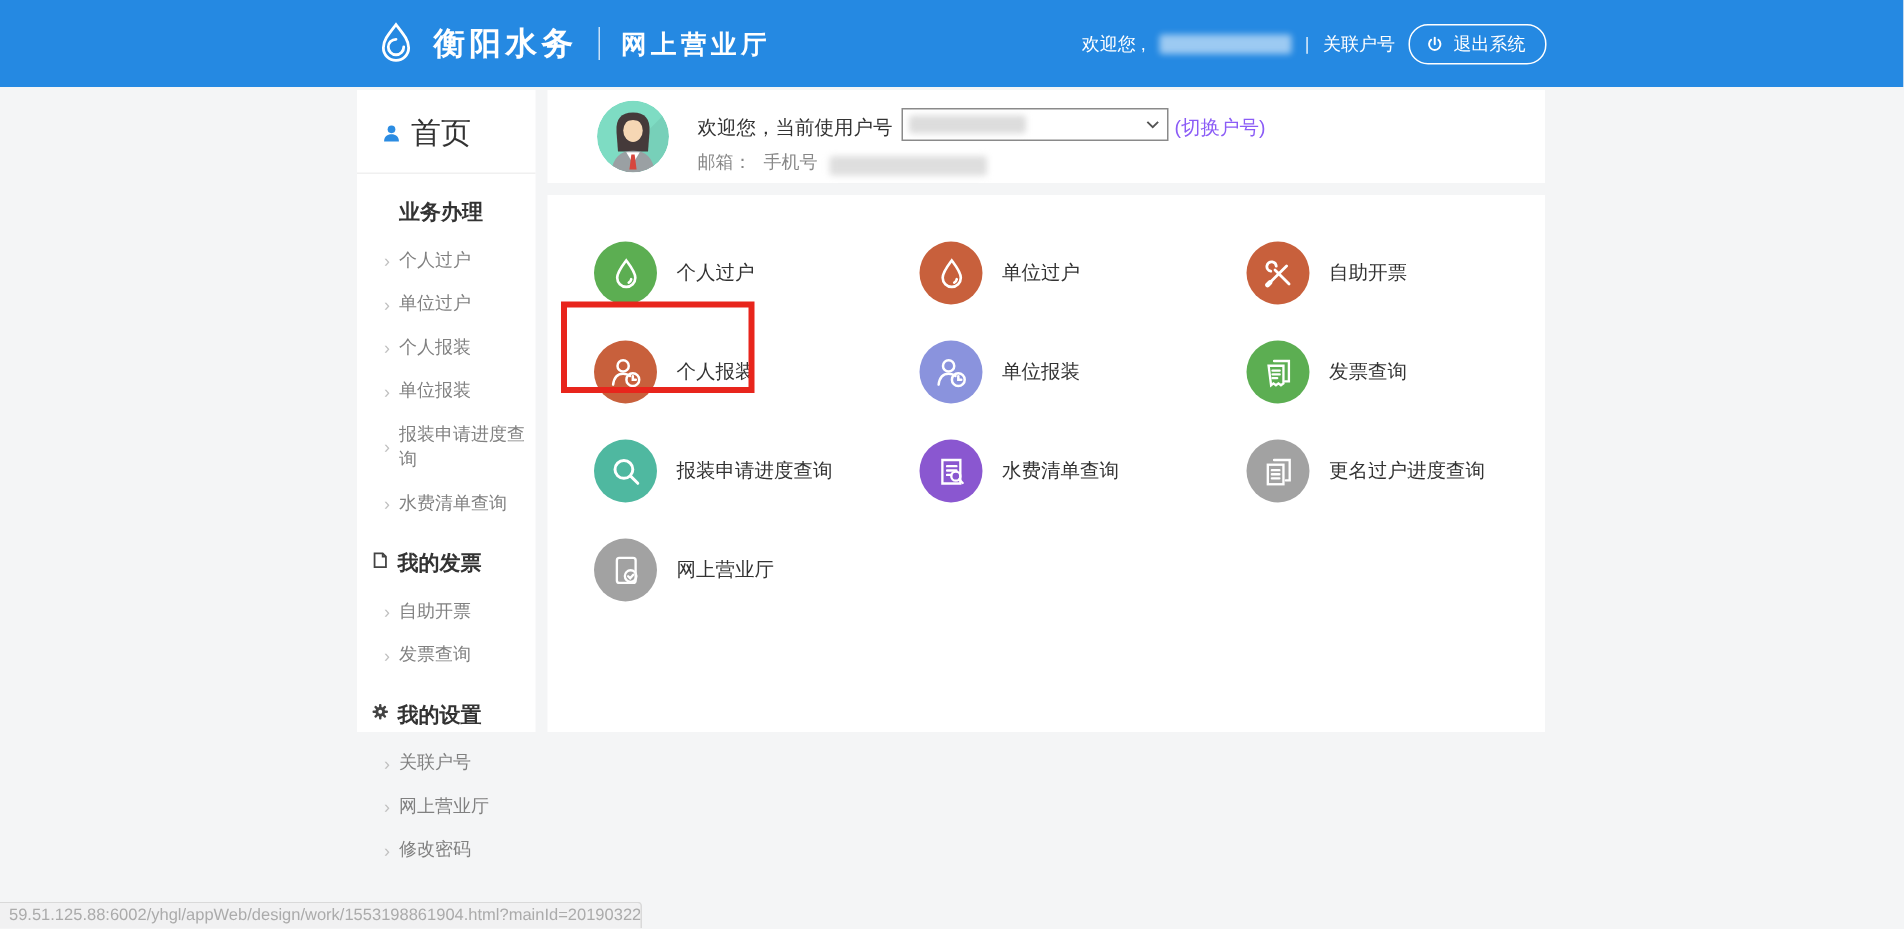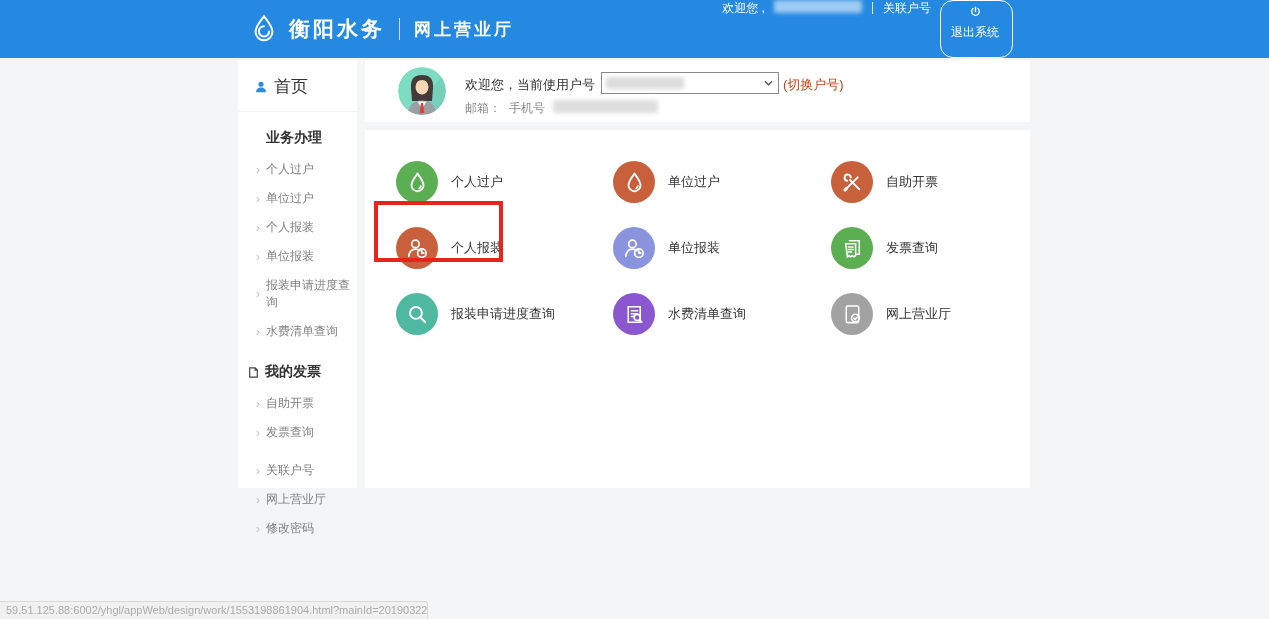--- a/index.html
+++ b/index.html
@@ -10,42 +10,42 @@
     font-family:"Liberation Sans","DejaVu Sans",sans-serif;
     color:#333;
   }
   
   .header { position:absolute; left:0; top:0; width:1269px; height:58px; background:#2589e2; }
   .brand-wrap { position:absolute; left:249px; top:0; height:58px; display:flex; align-items:center; color:#fff; }
   .brand-logo { display:flex; margin-right:10px; }
   .brand-name { font-size:21px; font-weight:bold; letter-spacing:3px; }
   .brand-divider { width:1px; height:22px; background:rgba(255,255,255,.75); margin:0 14px; }
   .portal-name { font-size:17px; font-weight:bold; letter-spacing:3px; }
-  .header-right { position:absolute; right:256px; top:0; height:58px; display:flex; gap:9px; color:#fff; font-size:12px; }
+  .header-right { position:absolute; right:238px; top:0; height:58px; display:flex; align-items:center; gap:9px; color:#fff; font-size:12px; }
   .blur-chip { height:13px; border-radius:2px; background:rgba(255,255,255,.55); filter:blur(2px); }
   .hdr-blur { width:88px; }
   .hdr-sep { opacity:.85; }
   .link-white { color:#fff; cursor:pointer; }
-  .logout-btn { display:flex; align-items:center; gap:6px; border:1px solid #fff; border-radius:13px; padding:4px 13px 4px 10px; font-size:12px; color:#fff; cursor:pointer; background:transparent;flex-direction:column; }
+  .logout-btn { display:flex; align-items:center; gap:6px; border:1px solid #fff; border-radius:13px; padding:4px 13px 4px 10px; font-size:12px; color:#fff; cursor:pointer; background:transparent; }
   
   .sidebar { position:absolute; left:238px; top:60px; width:119px; height:428px; background:#fff; }
-  .side-home { display:flex; align-items:center; gap:6px; padding:15px 0 13px 16px; font-size:17px; color:#333; border-bottom:1px solid #f0f0f0; cursor:pointer; }
+  .side-home { display:flex; align-items:center; gap:6px; padding:15px 0 13px 16px; font-size:20px; color:#333; border-bottom:1px solid #f0f0f0; cursor:pointer; }
   .side-sec { margin-top:9px; }
-  .sec-title { display:flex; align-items:center; gap:5px; font-size:14px; font-weight:bold; color:#333; padding:8px 0 8px 9px; }
+  .sec-title { display:flex; gap:5px; font-size:14px; font-weight:bold; color:#333; padding:8px 0 8px 9px; }
   .sec-title.no-icon { padding-left:28px; }
   .side-link { display:flex; align-items:center; gap:6px; font-size:12px; color:#808080; padding:6px 0 6px 18px; cursor:pointer; }
   .chev { color:#c0c0c0; font-size:12px; line-height:1; }
   
   .user-panel { position:absolute; left:365px; top:60px; width:665px; height:62px; background:#fff; }
   .avatar { position:absolute; left:33px; top:7px; width:48px; height:48px; border-radius:50%; overflow:hidden; }
   .u-line1 { position:absolute; left:100px; top:12px; display:flex; align-items:flex-end; gap:4px; font-size:13px; color:#333; }
   .fake-select { width:178px; height:22px; border:1px solid #8a8a8a; background:#fff; display:flex; align-items:center; justify-content:space-between; padding:0 5px 0 4px; margin-left:2px; cursor:pointer; }
   .sel-blur { width:78px; height:12px; background:#dcdcdc; filter:blur(2px); border-radius:2px; }
-  .switch-link { color:#c2410c; cursor:pointer; }
-  .u-line2 { position:absolute; left:100px; top:40px; display:flex; align-items:flex-start; gap:8px; font-size:12px; color:#888; }
+  .switch-link { color:#8b5cf6; cursor:pointer; }
+  .u-line2 { position:absolute; left:100px; top:40px; display:flex; align-items:flex-end; gap:8px; font-size:12px; color:#888; }
   .gray-blur { height:13px; background:#dedede; filter:blur(2px); border-radius:2px; }
   .phone-blur { width:105px; }
   
   .services-panel { position:absolute; left:365px; top:130px; width:665px; height:358px; background:#fff; padding:19px 0 0 31px; display:grid; grid-template-columns:217px 218px auto; grid-auto-rows:66px; align-content:start; }
   .svc { display:flex; align-items:center; gap:13px; cursor:pointer; }
   .badge { width:42px; height:42px; border-radius:50%; display:flex; align-items:center; justify-content:center; flex:0 0 42px; }
   .svc-label { font-size:13px; color:#333; }
   .c-green{background:#5cae52}.c-red{background:#c8603c}.c-peri{background:#8a93dd}
   .c-teal{background:#4fb8a0}.c-purple{background:#8a57d0}.c-gray{background:#a2a2a2}
   
@@ -141,20 +141,35 @@
         <span class="chev">›</span>
         <span>自助开票</span>
       </div>
     <div class="side-link">
         <span class="chev">›</span>
         <span>发票查询</span>
       </div>
   </div>
 
   <div class="side-sec">
+    <div class="sec-title">
+      <span>
+        <svg viewBox="0 0 24 24" width="13" height="13">
+          <g fill="#444">
+            <rect x="10.5" y="2.5" width="3" height="19" rx="1.2"></rect>
+            <rect x="10.5" y="2.5" width="3" height="19" rx="1.2" transform="rotate(45 12 12)"></rect>
+            <rect x="10.5" y="2.5" width="3" height="19" rx="1.2" transform="rotate(90 12 12)"></rect>
+            <rect x="10.5" y="2.5" width="3" height="19" rx="1.2" transform="rotate(135 12 12)"></rect>
+            <circle cx="12" cy="12" r="6"></circle>
+          </g>
+          <circle cx="12" cy="12" r="2.4" fill="#fff"></circle>
+        </svg>
+      </span>
+      <span>我的设置</span>
+    </div>
     <div class="side-link">
         <span class="chev">›</span>
         <span>关联户号</span>
       </div>
     <div class="side-link">
         <span class="chev">›</span>
         <span>网上营业厅</span>
       </div>
     <div class="side-link">
         <span class="chev">›</span>
@@ -282,20 +297,30 @@
       <svg viewBox="0 0 24 24" width="25" height="25" fill="none" stroke="#fff" stroke-width="1.5" stroke-linecap="round">
         <path d="M6 4.5 h11.5 v15 H6 Z"></path>
         <path d="M9 8.4 h6 M9 11.2 h6 M9 14 h2.6"></path>
         <circle cx="14.6" cy="14.8" r="2.9"></circle>
           <path d="M16.7 16.9 L19 19.2"></path>
       </svg>
     </span>
     <span class="svc-label">水费清单查询</span>
   </div>
 
+  <div class="svc">
+    <span class="badge c-gray">
+      <svg viewBox="0 0 24 24" width="25" height="25" fill="none" stroke="#fff" stroke-width="1.5" stroke-linecap="round">
+        <path d="M9 4.5 h10 v13 h-2.5"></path>
+        <rect x="5" y="7.5" width="10" height="12.5"></rect>
+        <path d="M7.6 11 h4.8 M7.6 13.6 h4.8 M7.6 16.2 h4.8"></path>
+      </svg>
+    </span>
+    <span class="svc-label">更名过户进度查询</span>
+  </div>
 
 
   <div class="svc">
     <span class="badge c-gray">
       <svg viewBox="0 0 24 24" width="25" height="25" fill="none" stroke="#fff" stroke-width="1.5" stroke-linecap="round">
         <rect x="6" y="3.8" width="12" height="16" rx="1.6"></rect>
         <circle cx="14.8" cy="15.4" r="3.7"></circle>
         <path d="M13.2 15.5 l1.3 1.3 2 -2.3"></path>
       </svg>
     </span>

